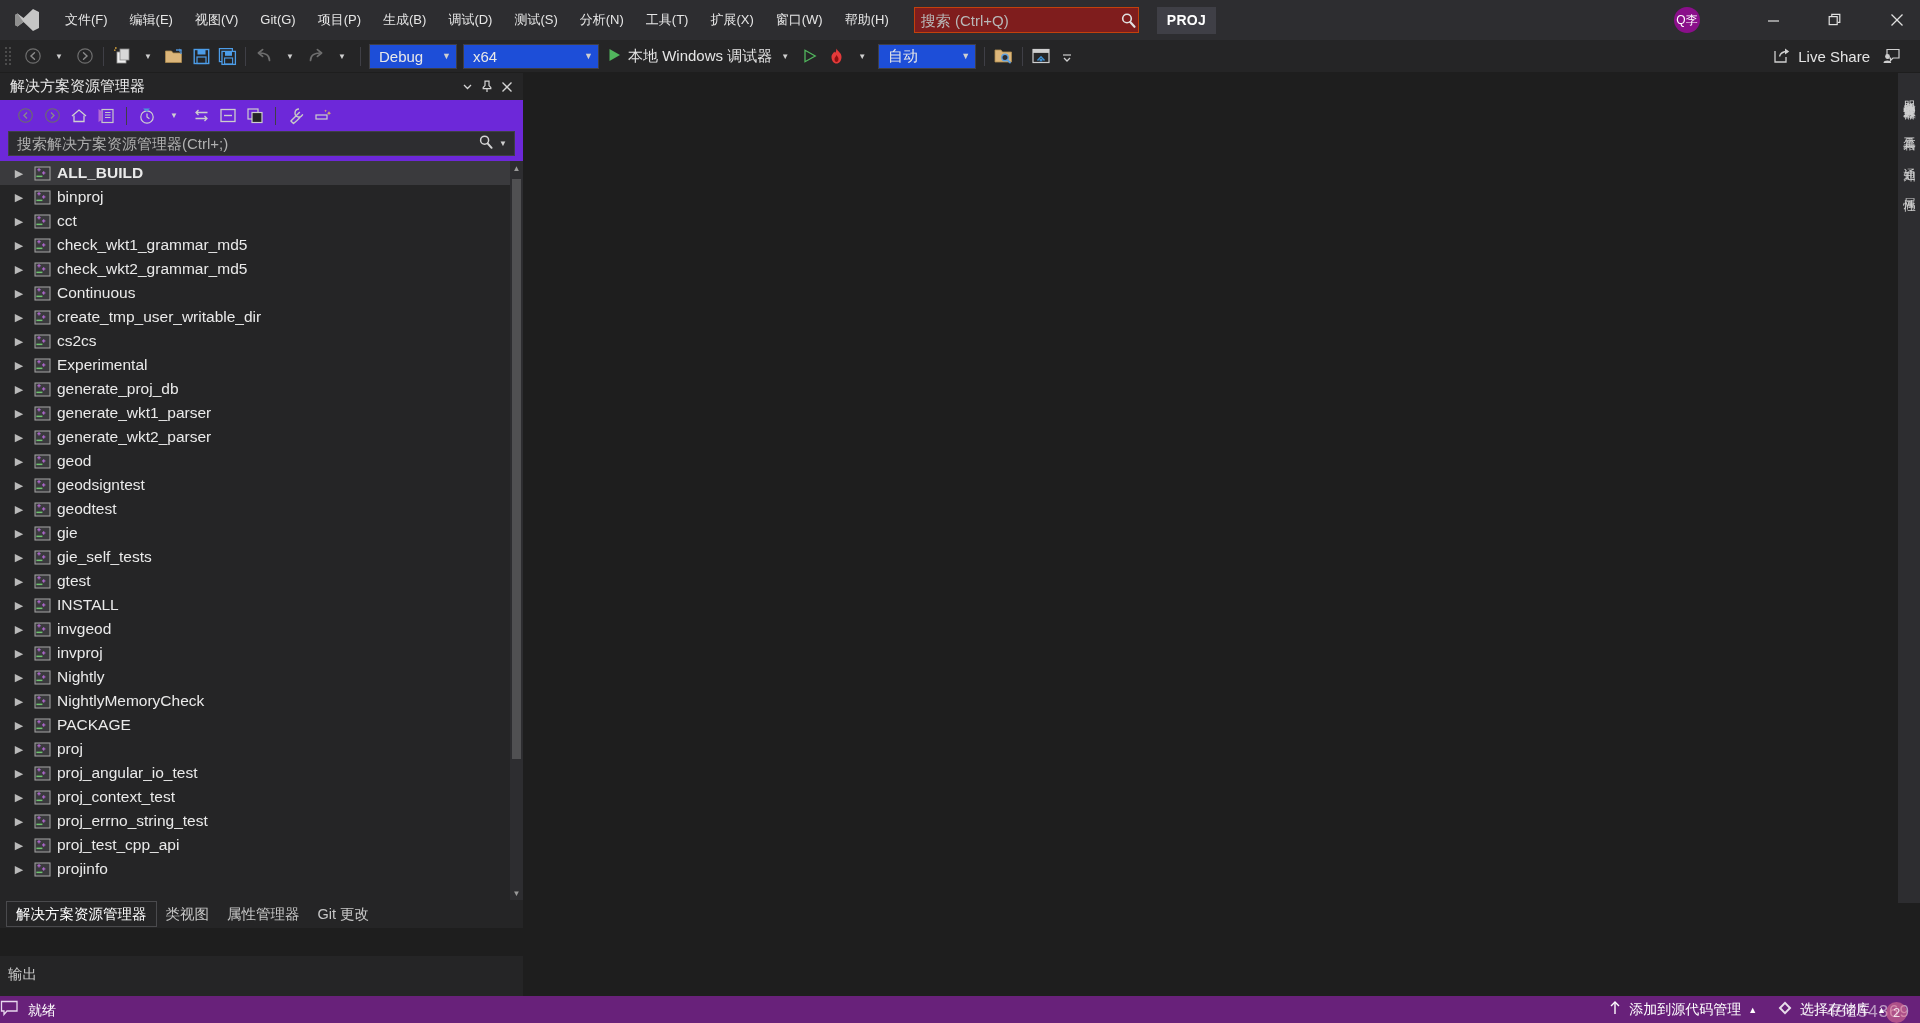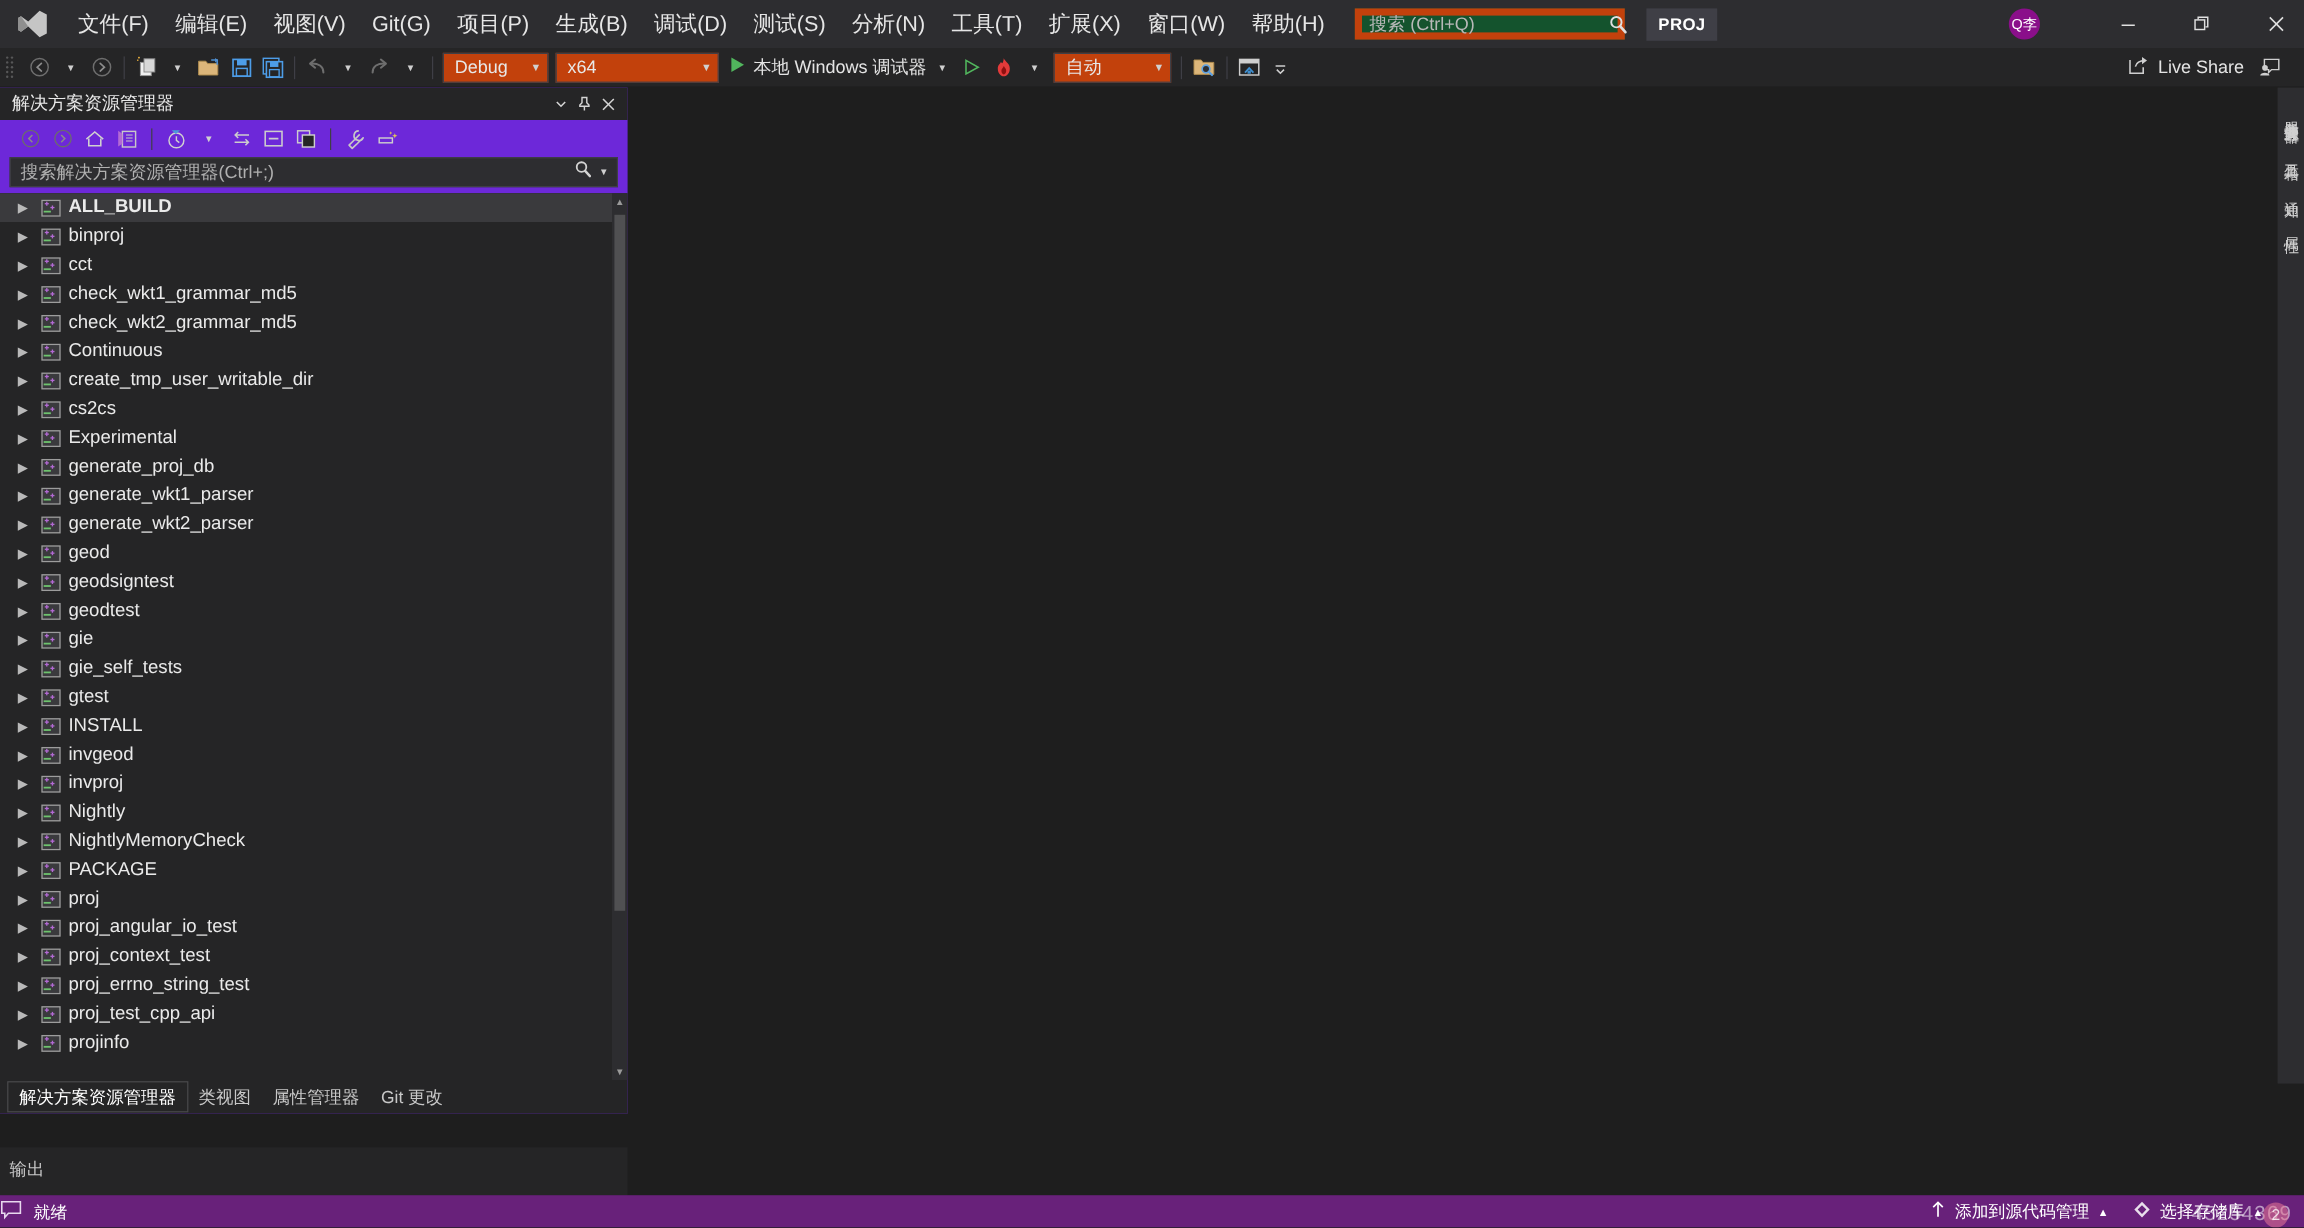--- a/index.html
+++ b/index.html
@@ -18,27 +18,27 @@
     background: #2d2d30;
     display: flex; align-items: center;
   }
   .vs-logo {
     width: 54px; height: 40px; display: flex; align-items: center; justify-content: center;
   }
   .vs-logo svg { display:block; }
   .menu { display: flex; align-items: center; height: 40px; }
   .menu-item {
     padding: 0 11px; height: 40px; line-height: 40px;
-    font-size: 18px; color: #e6e6e6; white-space: nowrap; cursor: default;
+    font-size: 13px; color: #e6e6e6; white-space: nowrap; cursor: default;
   }
 
   .search-box {
     margin-left: 14px;
-    width: 225px; height: 26px; background: #14532d;
-    border: 6px solid #c2410c;
+    width: 225px; height: 26px; background: #7f1d1d;
+    border: 1px solid #c2410c;
     display: flex; align-items: center; padding: 0 6px;
   }
   .search-box input {
     flex: 1; background: transparent; border: none; outline: none;
     color: #cfcfcf; font-size: 15px; font-family: inherit;
   }
   .search-box input::placeholder { color: #b8b8b8; opacity: 1; }
   .search-ico { width: 17px; height: 17px; flex: 0 0 auto; }
 
   .proj-badge {
@@ -67,21 +67,21 @@
     border-bottom: 1px solid #1e1e1e;
   }
   .grip { width: 16px; height: 22px; margin-left: 4px; opacity: .5; }
   .tbtn {
     height: 28px; min-width: 26px; padding: 0 3px;
     display: flex; align-items: center; justify-content: center;
   }
   .tb-sep { width: 1px; height: 19px; background: #3f3f46; margin: 0 5px; }
   .caret { font-size: 8px; color: #cfcfcf; margin: 0 2px; }
   .combo {
-    height: 25px; background: #c2410c; border: 1px solid #3f3f46;
+    height: 25px; background: #1d4ed8; border: 1px solid #3f3f46;
     display: flex; align-items: center; justify-content: space-between;
     padding: 0 5px 0 9px; font-size: 15px; color: #e8e8e8; margin: 0 3px;
   }
   .combo .cb-arrow { font-size: 9px; color: #d0d0d0; margin-left: 10px; }
   .run-btn {
     height: 28px; display: flex; align-items: center; gap: 7px; padding: 0 6px;
     font-size: 15px; color: #e4e4e4; white-space: nowrap;
   }
   .live-share {
     display: flex; align-items: center; gap: 7px; height: 28px; padding: 0 8px;

